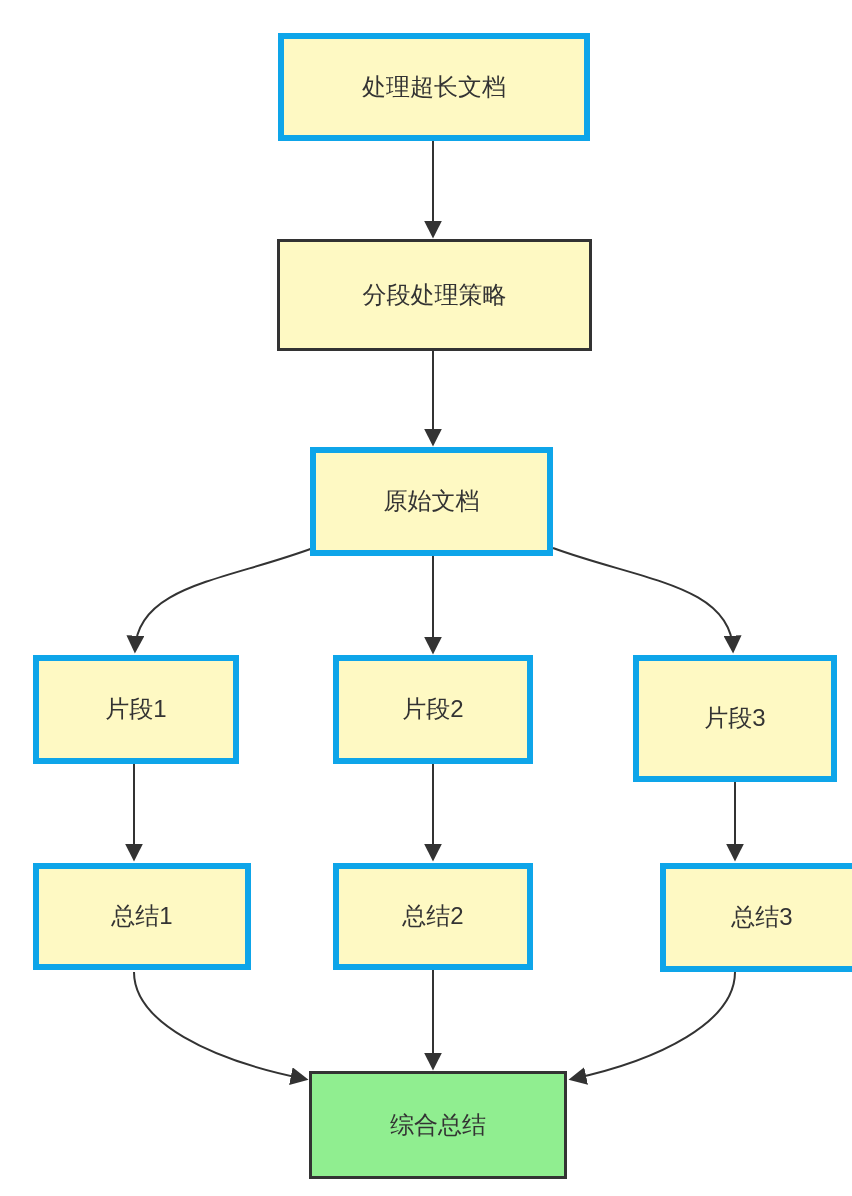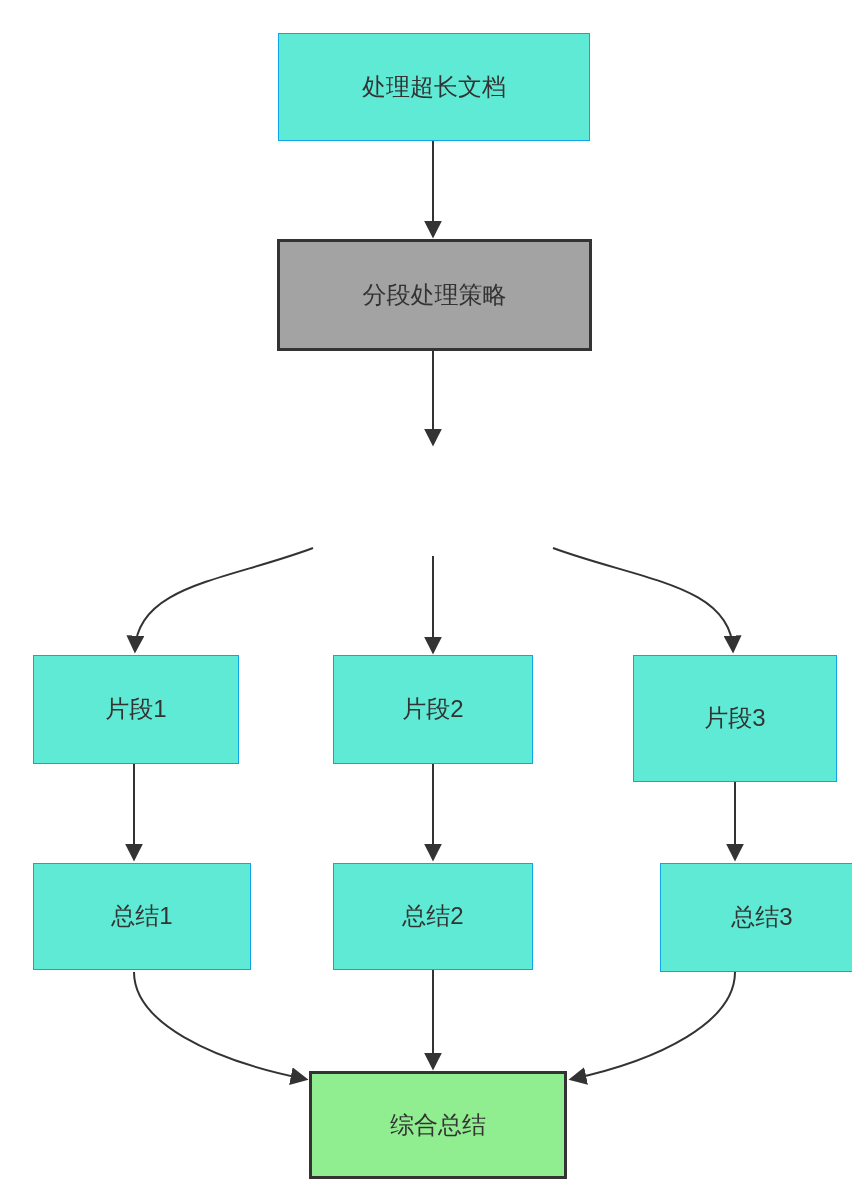--- a/index.html
+++ b/index.html
@@ -16,30 +16,30 @@
       left: 0; top: 0;
       width: 852px; height: 1196px;
       pointer-events: none;
     }
     .node {
       position: absolute;
       box-sizing: border-box;
       display: flex;
       align-items: center;
       justify-content: center;
-      background: #5eead4;
-      border: 1px solid #0ea5e9;
+      background: #fef9c3;
+      border: 6px solid #0ea5e9;
       color: #333333;
       font-size: 24px;
       line-height: 1.2;
       text-align: center;
       white-space: nowrap;
     }
     .node.emphasis {
-      background: #a3a3a3;
+      background: #fef9c3;
       border: 3px solid #333333;
     }
     .node.result {
       background: #90EE90;
       border: 3px solid #333333;
     }
     
     .n-doc      { left: 278px; top:   33px; width: 312px; height: 108px; }
     .n-strategy { left: 277px; top:  239px; width: 315px; height: 112px; }
     .n-original { left: 310px; top:  447px; width: 243px; height: 109px; }
@@ -77,20 +77,23 @@
   </svg>
 
   <div class="node n-doc">
     <span>处理超长文档</span>
   </div>
 
   <div class="node emphasis n-strategy">
     <span>分段处理策略</span>
   </div>
 
+  <div class="node n-original">
+    <span>原始文档</span>
+  </div>
 
   <div class="node n-frag1">
     <span>片段1</span>
   </div>
 
   <div class="node n-frag2">
     <span>片段2</span>
   </div>
 
   <div class="node n-frag3">

